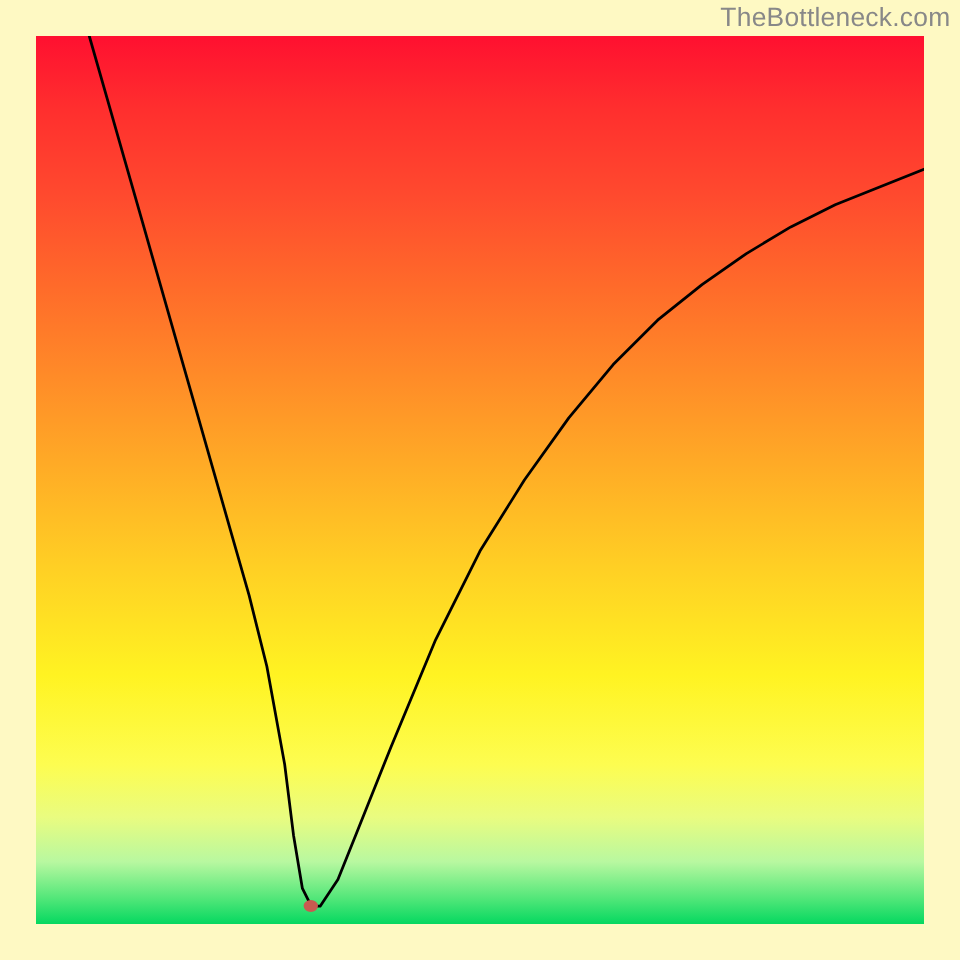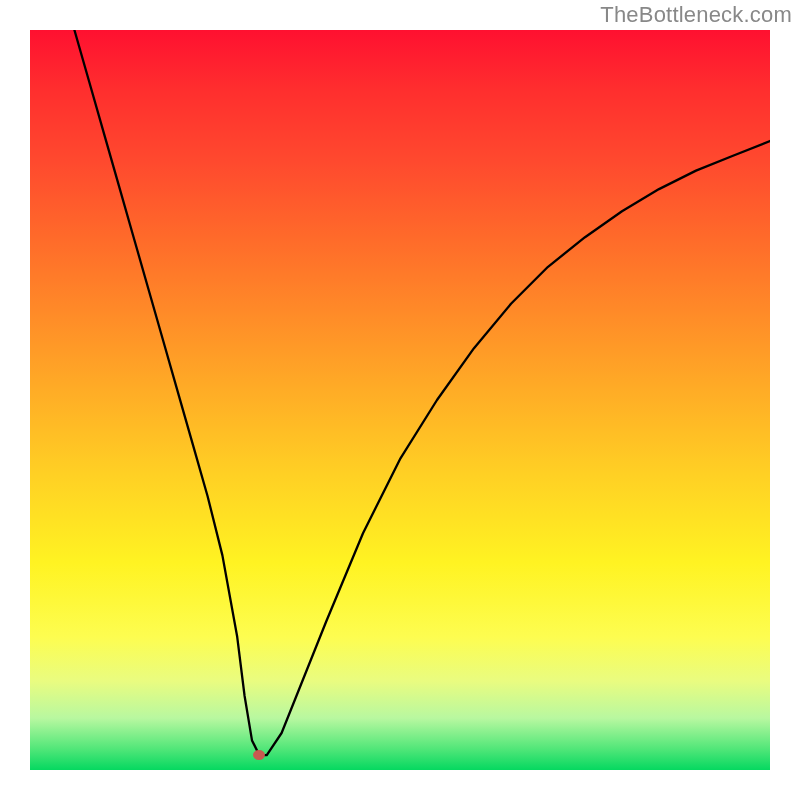--- a/index.html
+++ b/index.html
@@ -8,21 +8,21 @@
     width: 800px;
     height: 800px;
     background: #000;
     font-family: Arial, Helvetica, sans-serif;
     overflow: hidden;
   }
   .frame {
     position: relative;
     width: 800px;
     height: 800px;
-    background: #ffffff;
+    background: #fef9c3;
   }
   .plot-area {
     position: absolute;
     left: 30px;
     top: 30px;
     width: 740px;
     height: 740px;
     
     background: linear-gradient(
       to bottom,

